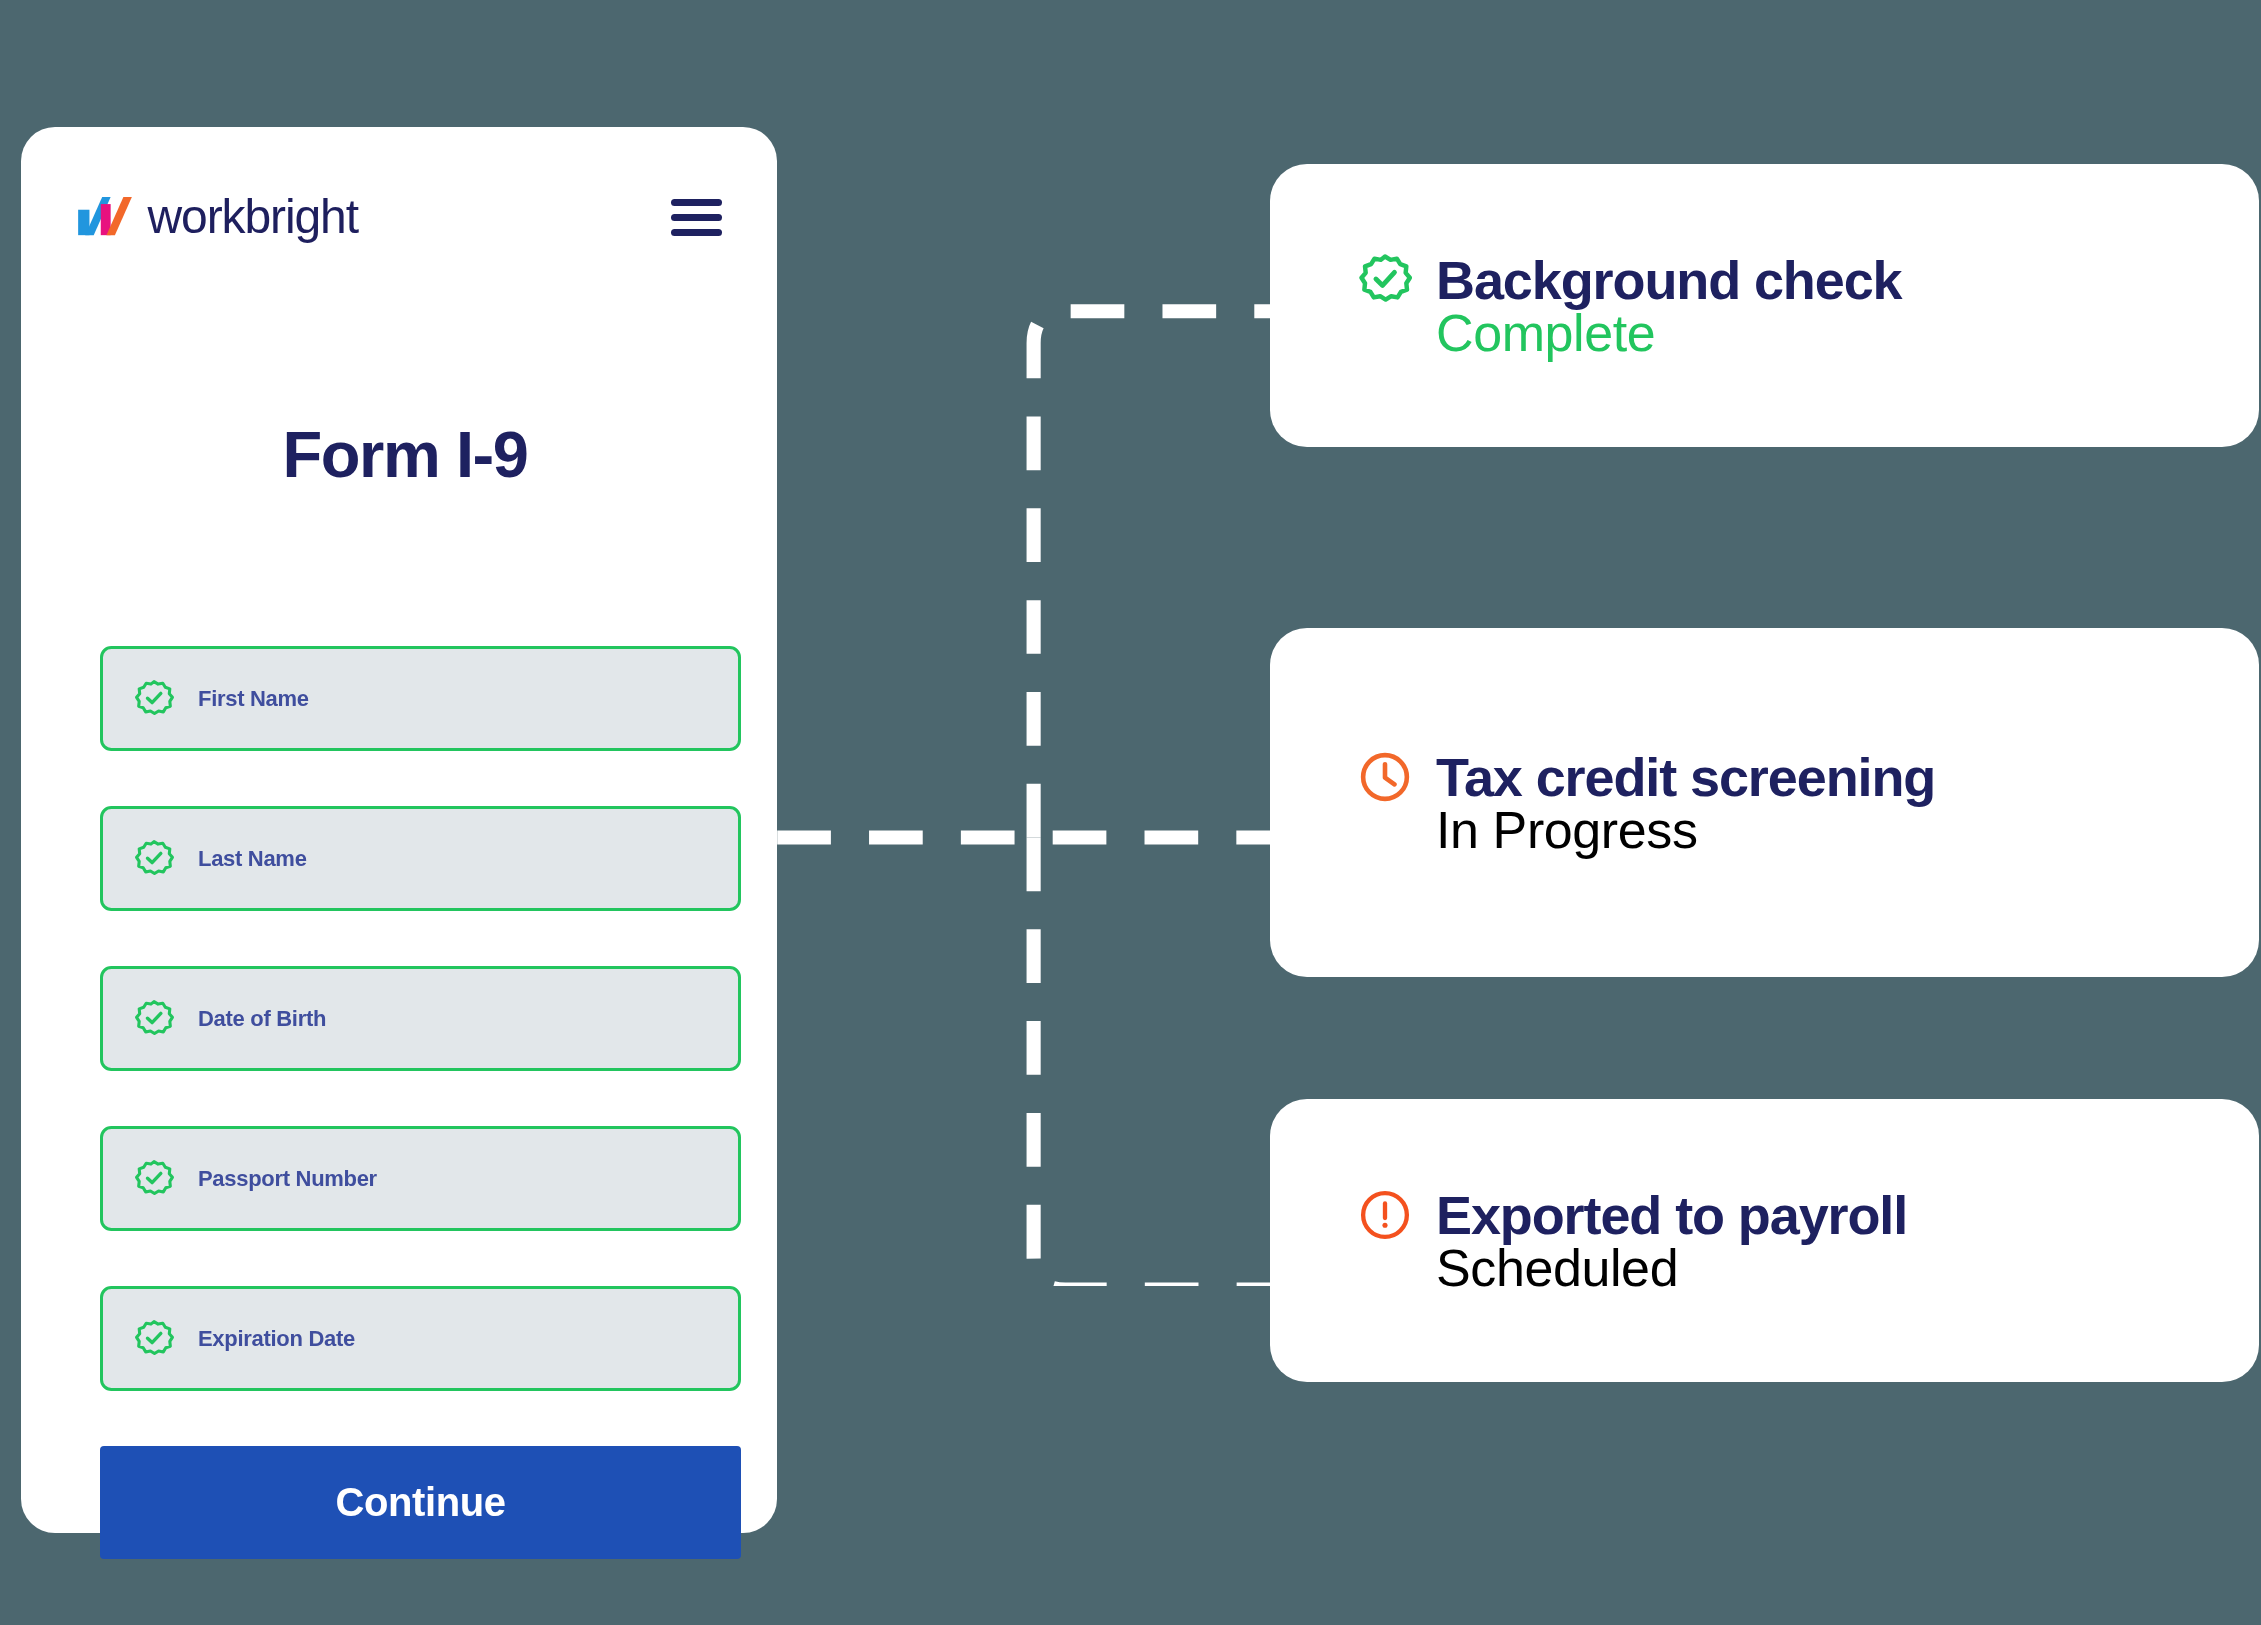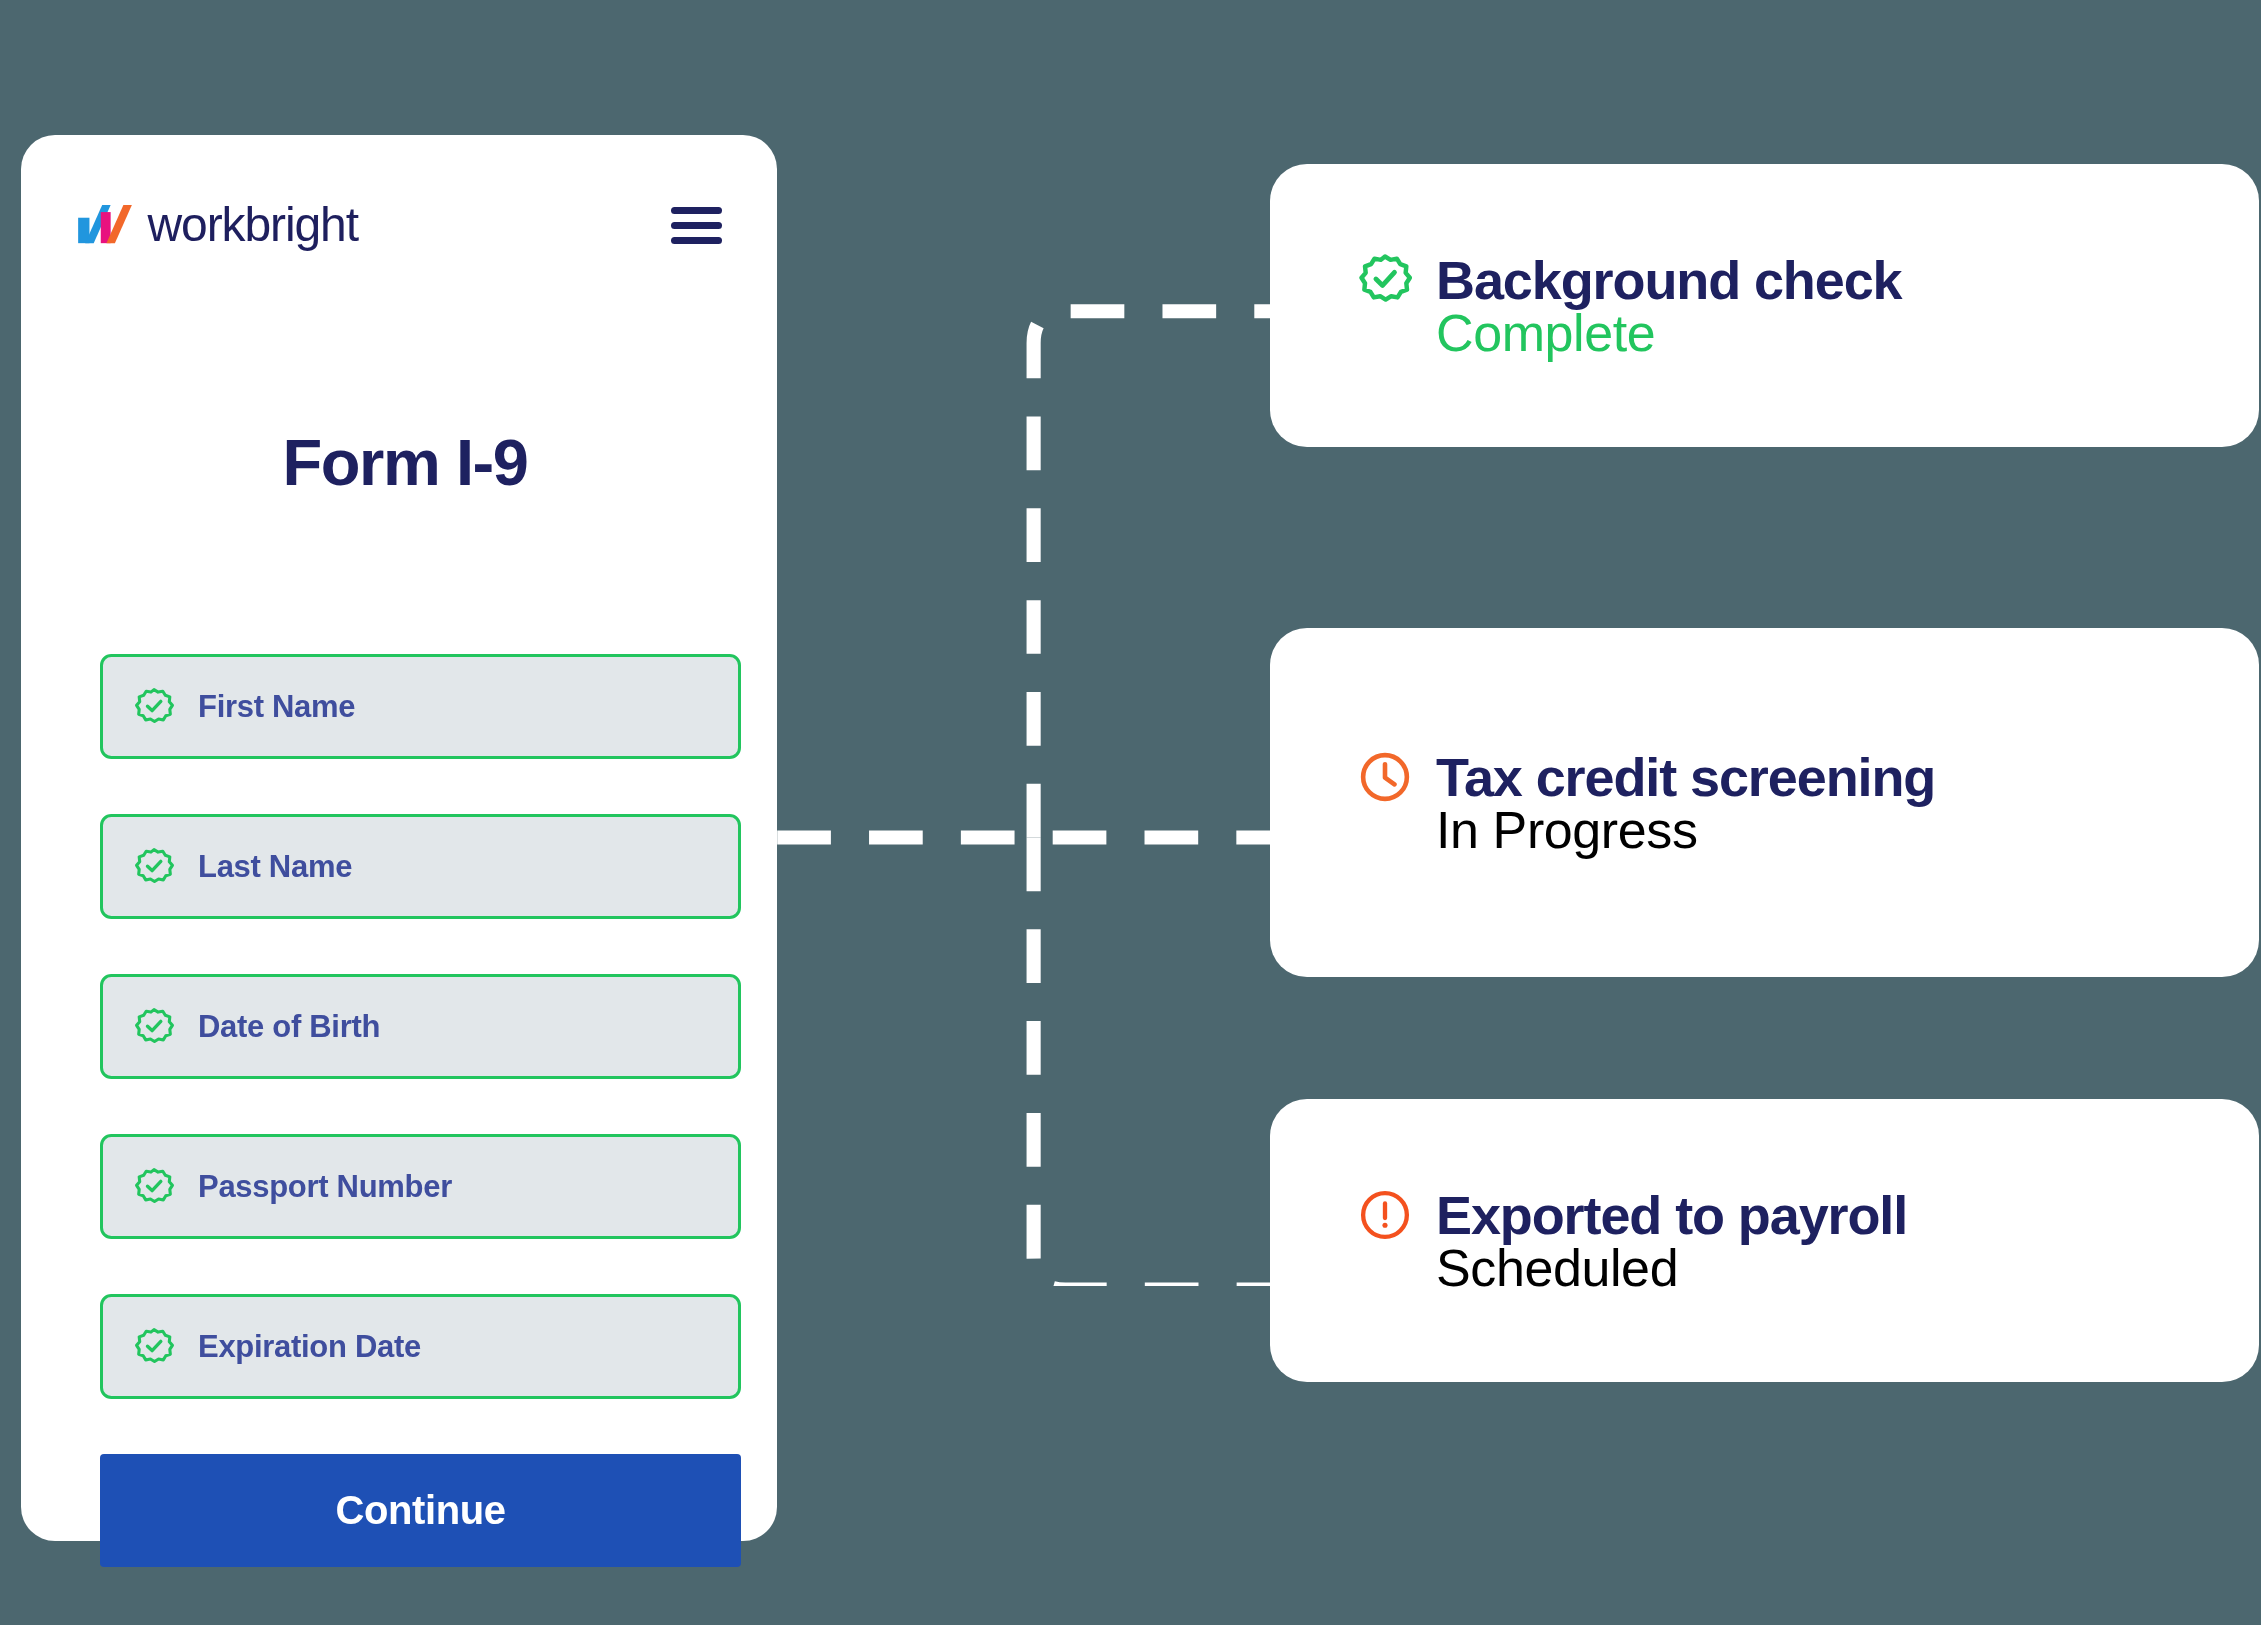--- a/index.html
+++ b/index.html
@@ -18,21 +18,20 @@
   
   .phone-panel {
     position: absolute;
     left: 21px;
     top: 127px;
     width: 756px;
     height: 1406px;
     background: #FFFFFF;
     border-radius: 34px;
     box-sizing: border-box;
-    margin-top: 8px;
   }
 
   .phone-header {
     position: absolute;
     left: 0; right: 0;
     top: 51px;
     height: 78px;
     display: flex;
     align-items: center;
     justify-content: space-between;
@@ -105,21 +104,21 @@
     margin-bottom: 55px;
   }
   .field-check {
     width: 40px;
     height: 40px;
     flex: 0 0 auto;
     margin-right: 24px;
     display: block;
   }
   .field-label {
-    font-size: 31px;
+    font-size: 22px;
     font-weight: 700;
     color: #3F4E9E;
     letter-spacing: -0.3px;
     line-height: 1;
   }
 
   .continue-button {
     position: absolute;
     left: 79px;
     top: 1319px;

